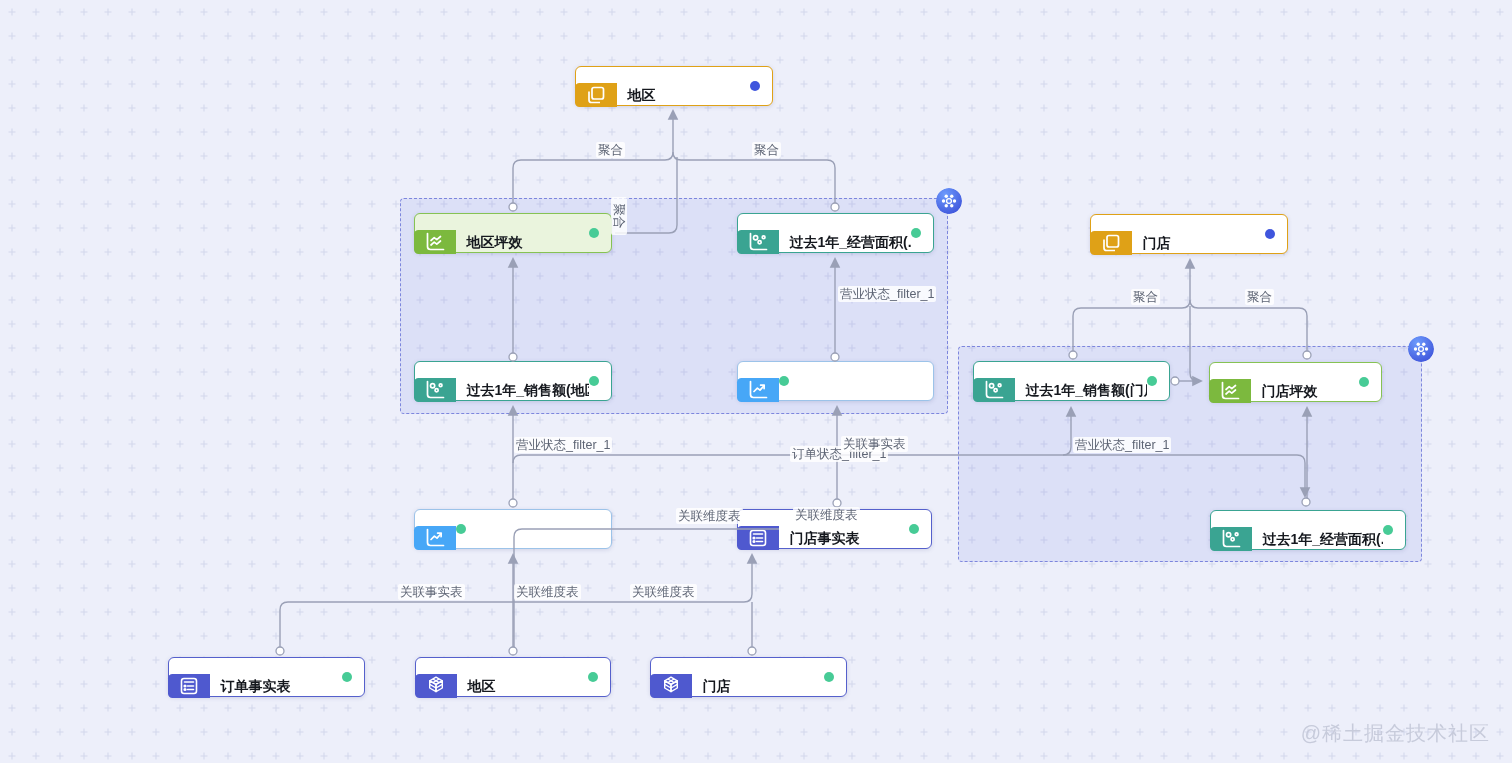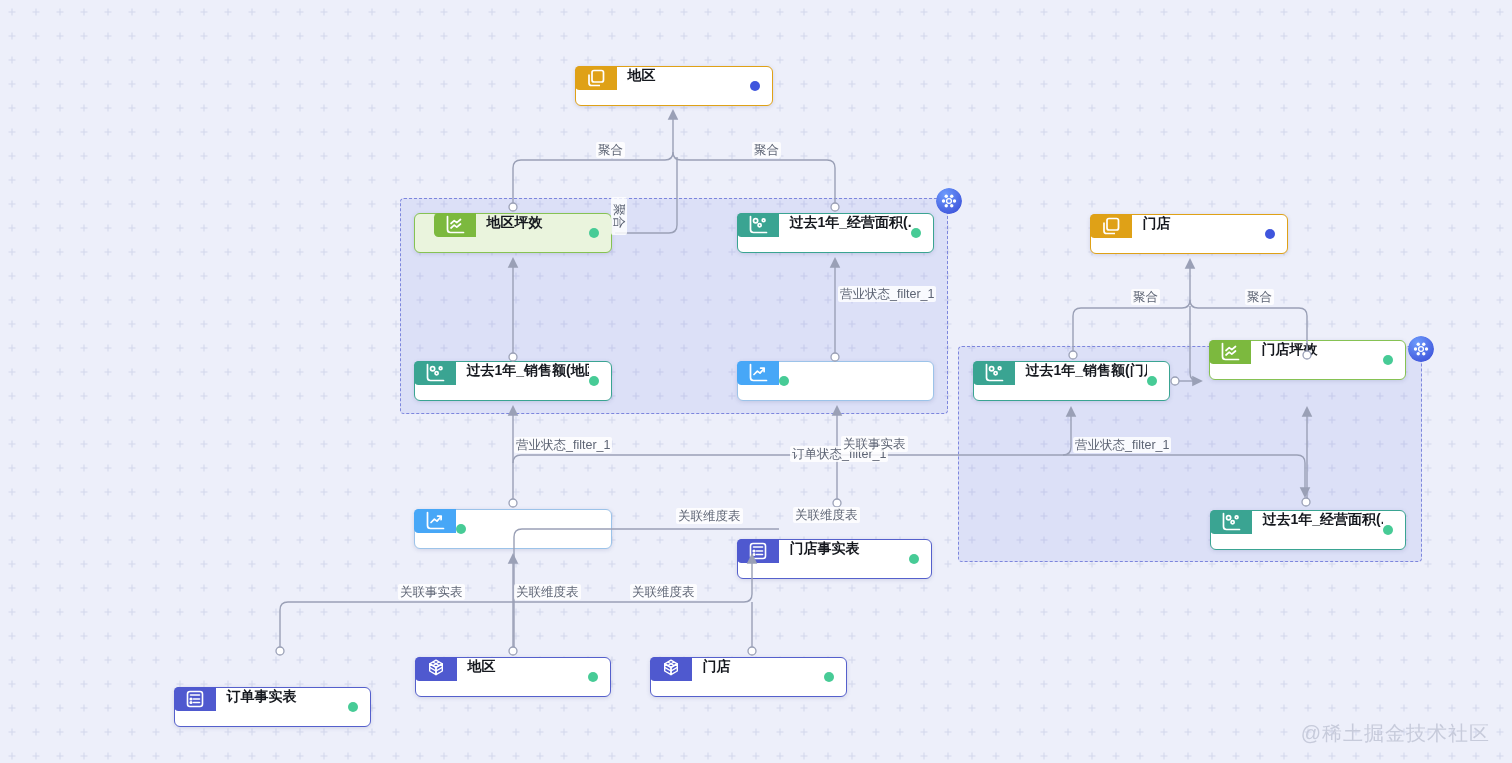--- a/index.html
+++ b/index.html
@@ -12,41 +12,41 @@
   
   .region{
     position:absolute;border:1.5px dashed var(--region_border,#7d86dd);
     background:rgba(110,120,230,.13);border-radius:4px;box-sizing:border-box;
   }
   .badge{
     position:absolute;width:26px;height:26px;border-radius:50%;
   }
   
   .node{
-    position:absolute;height:40px;display:flex;align-items:flex-start;
+    position:absolute;height:40px;display:flex;align-items:flex-end;
     background:#fff;border:1.5px solid #888;border-radius:6px;
     box-sizing:border-box;box-shadow:0 1px 4px rgba(70,80,140,.18);
   }
   .node .ic{
     width:42px;flex:none;display:flex;align-items:center;justify-content:center;
     border-radius:4.5px 0 0 4.5px;margin:-1.5px 0 -1.5px -1.5px;
   }
   .node .tt{
     flex:1;display:flex;align-items:center;padding-left:11px;
     font-size:14px;font-weight:bold;color:var(--title,#15181e);white-space:nowrap;overflow:hidden;
   }
   .node .dot{width:10px;height:10px;border-radius:50%;flex:none;align-self:center;margin-right:12px;}
   .dot.g{background:var(--dot_green,#47cb96);}
   .dot.b{background:var(--dot_blue,#3f55dd);}
   .node.view   {border-color:var(--amber,#dfa117);}  .node.view .ic{background:var(--amber,#dfa117);}
   .node.comp   {border-color:#86c253;}               .node.comp .ic{background:var(--green,#7cb93e);}
-  .node.sel    {background:var(--green_light,#eaf4dd);padding-left:20px;}
+  .node.sel    {background:var(--green_light,#eaf4dd);}
   .node.derived{border-color:var(--teal,#3aa492);}   .node.derived .ic{background:var(--teal,#3aa492);}
   .node.atomic {border-color:var(--blue_border,#9cc3e9);} .node.atomic .ic{background:var(--blue,#47a7f7);}
-  .node.fact   {border-color:#5560cc;margin-top:30px;}               .node.fact .ic{background:var(--indigo,#4f59cf);}
+  .node.fact   {border-color:#5560cc;}               .node.fact .ic{background:var(--indigo,#4f59cf);}
   .node.dim    {border-color:#5560cc;}               .node.dim .ic{background:var(--indigo,#4f59cf);}
   
   .elabel{
     position:absolute;font-size:12.5px;color:var(--label,#5d6474);
     background:rgba(255,255,255,.82);border-radius:2px;padding:1px 2px;
     white-space:nowrap;line-height:14px;
   }
   .elabel.rot{transform:rotate(90deg);transform-origin:center center;}
   
   .watermark{
@@ -179,21 +179,21 @@
       <path d="M4.5 3.5 v13 a3 3 0 0 0 3 3 h13"></path>
       <circle cx="9.6" cy="7.8" r="2.1"></circle>
         <circle cx="13.6" cy="12.2" r="1.6"></circle>
         <circle cx="17.6" cy="7.2" r="1.4"></circle>
     </svg>
   </span>
   <span class="tt">过去1年_销售额(门店)</span>
   <span class="dot g"></span>
 </div>
 
-<div class="node comp" style="left:1209px;top:340px;width:197px">
+<div class="node comp" style="left:1209px;top:362px;width:173px">
   <span class="ic">
     <svg width="24" height="24" viewBox="0 0 24 24" fill="none" stroke="#fff" stroke-width="1.7" stroke-linecap="round" stroke-linejoin="round">
       <path d="M4.5 3.5 v13 a3 3 0 0 0 3 3 h13"></path>
       <path d="M8 10.5 l3.2-2.8 2.6 2 3.7-3.2"></path>
       <path d="M8 15 l3.2-2.8 2.6 2 3.7-3.2"></path>
     </svg>
   </span>
   <span class="tt">门店坪效</span>
   <span class="dot g"></span>
 </div>
@@ -230,21 +230,21 @@
       <path d="M4.5 3.5 v13 a3 3 0 0 0 3 3 h13"></path>
       <circle cx="9.6" cy="7.8" r="2.1"></circle>
         <circle cx="13.6" cy="12.2" r="1.6"></circle>
         <circle cx="17.6" cy="7.2" r="1.4"></circle>
     </svg>
   </span>
   <span class="tt">过去1年_经营面积(...</span>
   <span class="dot g"></span>
 </div>
 
-<div class="node fact" style="left:174px;top:657px;width:197px">
+<div class="node fact" style="left:168px;top:657px;width:197px">
   <span class="ic">
     <svg width="24" height="24" viewBox="0 0 24 24" fill="none" stroke="#fff" stroke-width="1.6" stroke-linecap="round">
       <rect x="4.5" y="4.5" width="15" height="15" rx="2.5"></rect>
       <path d="M7.5 8 h9"></path>
       <circle cx="8" cy="12" r="0.8" fill="#fff"></circle>
         <path d="M10.5 12 h6"></path>
       <circle cx="8" cy="15.5" r="0.8" fill="#fff"></circle>
         <path d="M10.5 15.5 h6"></path>
     </svg>
   </span>

